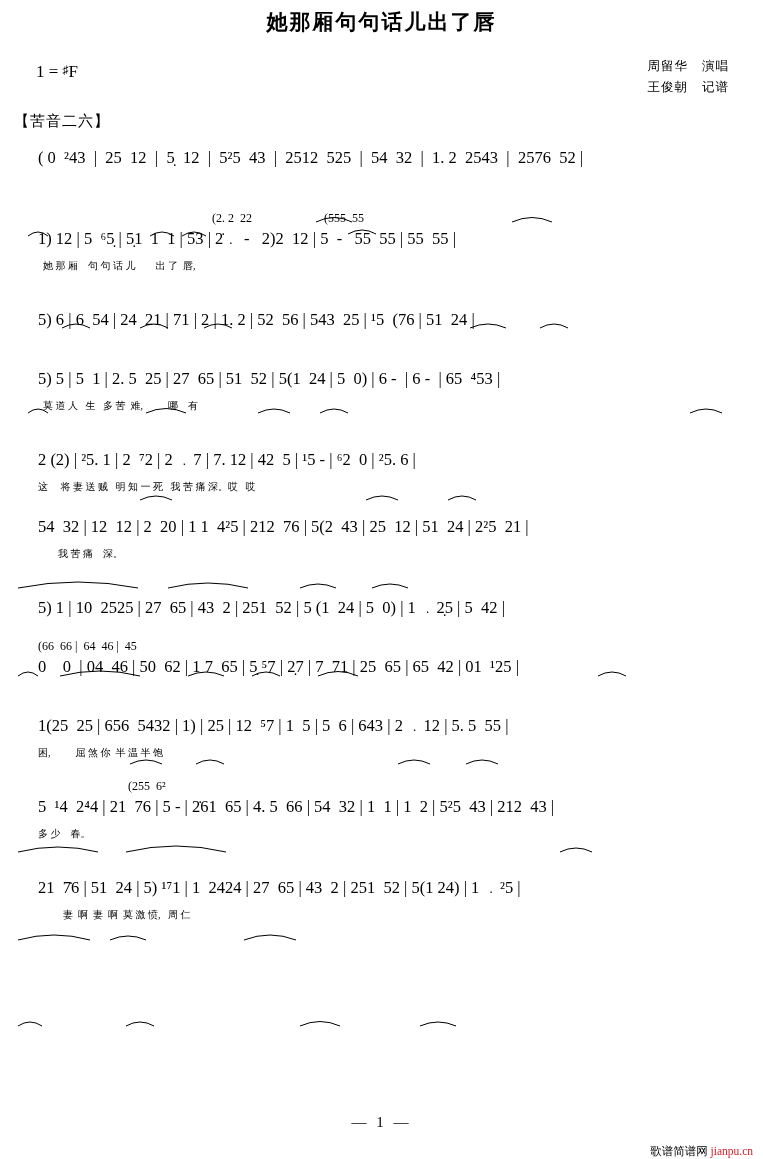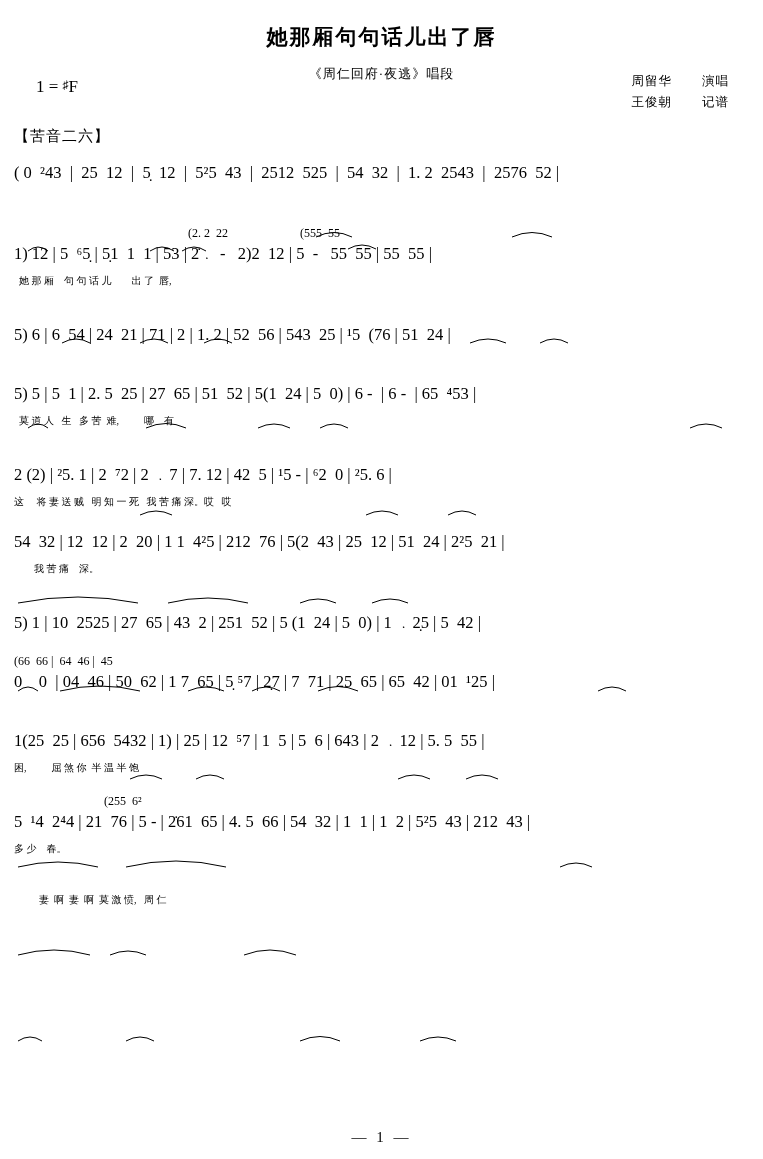--- a/index.html
+++ b/index.html
@@ -21,21 +21,21 @@
     height: 1159px;
   }
 
   
   .title {
     text-align: center;
     font-family: Liberation Mono, monospace;
     font-weight: bold;
     font-size: 21px;
     letter-spacing: 2px;
-    margin-top: 23px;
+    margin-top: 8px;
   }
   .subtitle {
     text-align: center;
     font-size: 13px;
     margin-top: 14px;
     letter-spacing: 1px;
   }
   .key-sig {
     position: absolute;
     left: 36px;
@@ -49,40 +49,41 @@
   }
   .credits {
     position: absolute;
     right: 34px;
     top: 48px;
     font-size: 12.5px;
     line-height: 21px;
     text-align: left;
   }
   .credits .row span.n { letter-spacing: 1px; }
-  .credits .row span.r { margin-left: 30px; letter-spacing: 1px; }
+  .credits .row span.r { margin-left: 14px; letter-spacing: 1px; }
 
   .mode-tag {
     position: absolute;
     left: 14px;
     top: 104px;
     font-size: 15px;
     letter-spacing: 1px;
   }
 
   
   .staff {
     position: absolute;
     left: 0;
     top: 122px;
     width: 763px;
   }
   .sysrow {
     position: relative;
     margin-bottom: 0px;
+    padding-left: 24px;
   }
   .notes {
     font-size: 16.5px;
     font-family: "Liberation Serif", serif;
     letter-spacing: 0px;
     white-space: pre;
     padding-left: 14px;
     line-height: 26px;
     height: 30px;
   }
@@ -136,21 +137,20 @@
 <body>
 
 <div class="page">
 
   <div class="title">她那厢句句话儿出了唇</div>
 
   <div class="key-sig">
     <span>1 = </span><span class="sharp">♯</span><span>F</span>
   </div>
 
-  <div class="subtitle">《周仁回府·夜逃》唱段</div>
 
   <div class="credits">
     <div class="row">
       <span class="n">周留华</span><span class="r">演唱</span>
     </div>
     <div class="row">
       <span class="n">王俊朝</span><span class="r">记谱</span>
     </div>
   </div>
 
@@ -219,20 +219,21 @@
 
     <div class="sysrow">
       <div class="above">                              (255  6²</div>
       <div class="notes">5  ¹4  2⁴4 | 21  76 | 5 - | 2̇61  65 | 4. 5  66 | 54  32 | 1  1 | 1  2 | 5²5  43 | 212  43 |</div>
       <div class="lyrics">多 少    春。</div>
       <div class="gap"></div>
     </div>
 
     <div class="sysrow">
       <div class="above"></div>
+      <div class="notes">21  7̇6 | 51  24 | 5) ¹⁷1 | 1  2424 | 27  65 | 43  2 | 251  52 | 5(1 24) | 1 ﹒²5 |</div>
       <div class="lyrics">          妻  啊  妻  啊  莫 激 愤,   周 仁</div>
     </div>
 
   </div>
 
   <svg class="overlay" viewBox="0 0 763 1159">
     <g stroke="#000" fill="none" stroke-width="1">
       <path d="M316 214 q18 -9 36 0"></path>
       <path d="M512 214 q20 -9 40 0"></path>
       <path d="M150 228 q12 -8 24 0"></path>

